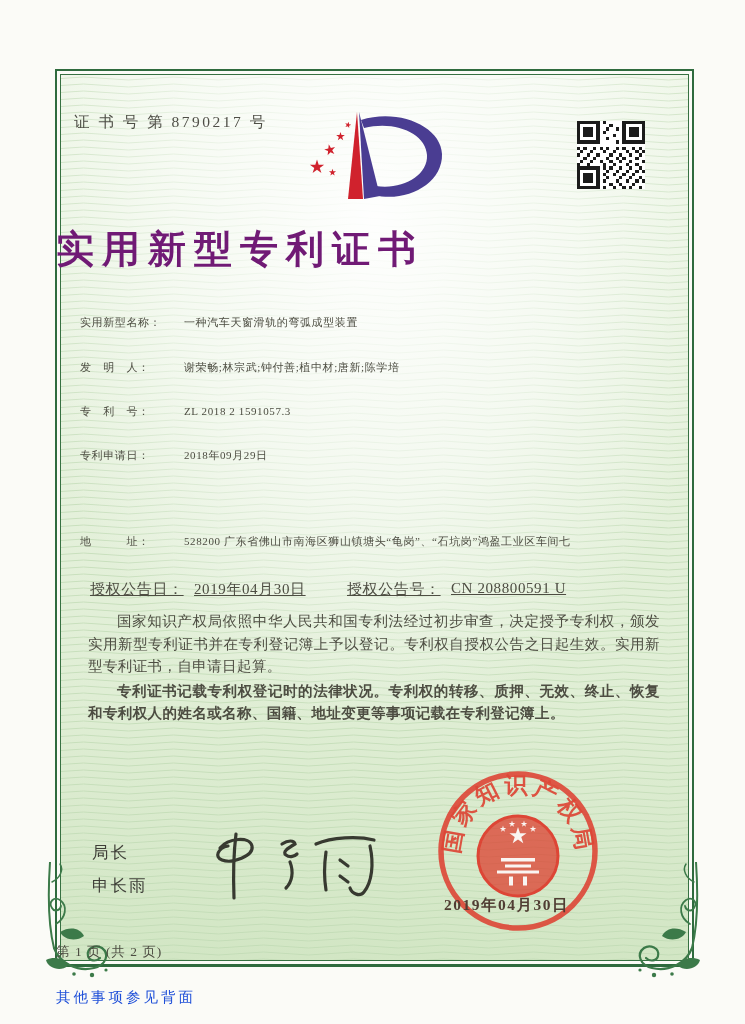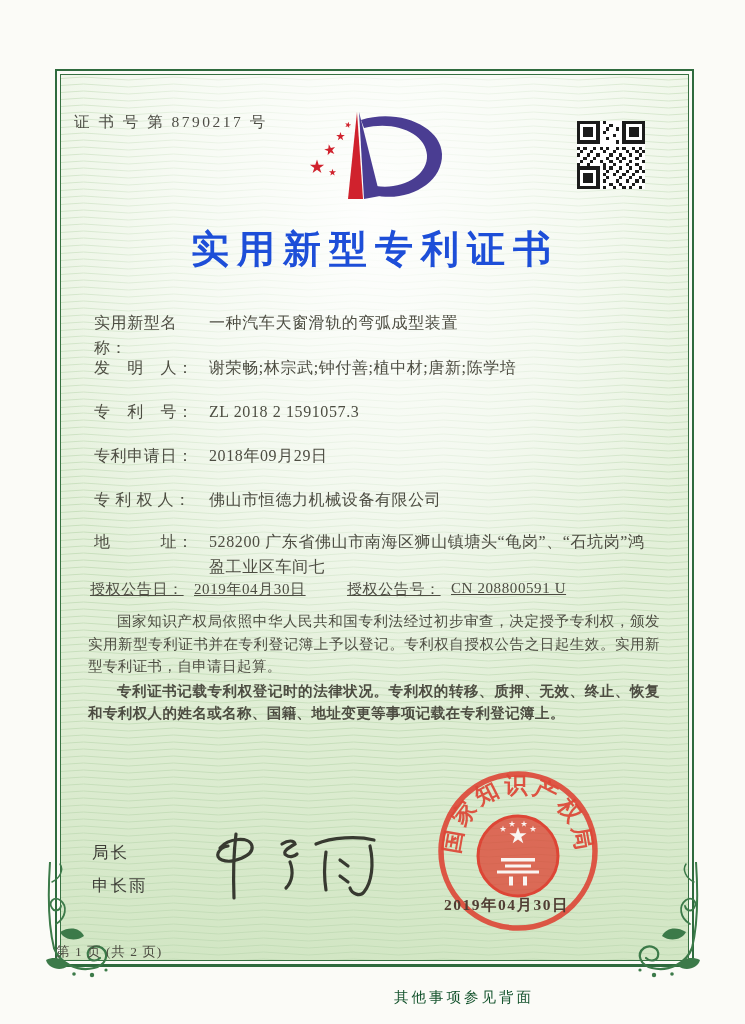--- a/index.html
+++ b/index.html
@@ -31,27 +31,27 @@
   
   .content{position:absolute;inset:0;z-index:6;}
   .cert-no{
     position:absolute;left:74px;top:112px;
     font-size:15.5px;letter-spacing:2.5px;color:#4e4e46;
   }
   .logo{position:absolute;left:298px;top:106px;width:165px;height:110px;}
   .qr{position:absolute;left:577px;top:121px;width:68px;height:68px;}
   .title{
     position:absolute;left:56px;right:51px;top:224px;
-    text-align:center;font-size:38px;font-weight:bold;
-    letter-spacing:8px;color:#1d4ed8;
+    font-size:38px;font-weight:bold;
+    letter-spacing:8px;color:#701a75;
   }
 
   .field-row{
-    position:absolute;left:94px;width:562px;display:flex;
-    font-size:16px;line-height:25px;color:#4d4d42;letter-spacing:.6px;gap:11px;
+    position:absolute;left:80px;width:562px;display:flex;
+    font-size:11px;line-height:25px;color:#4d4d42;letter-spacing:.6px;
   }
   .field-row .lbl{flex:0 0 104px;}
   .field-row .val{flex:1;}
   .grant-row{
     position:absolute;left:90px;width:600px;display:flex;
     font-size:15px;color:#4d4d42;letter-spacing:.6px;text-decoration:underline;
   }
   .grant-row .lbl{flex:0 0 104px;}
   .grant-row .v1{flex:0 0 153px;}
   .grant-row .v2{flex:1;}
@@ -71,22 +71,22 @@
   .seal-date{
     position:absolute;left:444px;top:895px;z-index:8;
     font-size:15.5px;letter-spacing:1.5px;color:#503d33;font-weight:bold;
   }
 
   .page-info{
     position:absolute;left:56px;width:478px;top:943px;
     font-size:13.5px;color:#4d4d42;letter-spacing:1px;
   }
   .back-note{
-    position:absolute;left:56px;width:478px;top:988px;text-align:right;
-    font-size:14.5px;color:#14532d;letter-spacing:3px;
+    position:absolute;left:56px;width:478px;top:988px;text-align:left;
+    font-size:14.5px;color:#1d4ed8;letter-spacing:3px;
   }
 </style>
 </head>
 <body>
 
 <div class="paper">
 
   <div class="frame-outer">
     <div class="frame-inner">
       <svg class="bgsvg" preserveAspectRatio="none">
@@ -179,24 +179,20 @@
       <span class="lbl">发　明　人：</span>
       <span class="val">谢荣畅;林宗武;钟付善;植中材;唐新;陈学培</span>
     </div>
     <div class="field-row" style="top:399px">
       <span class="lbl">专　利　号：</span>
       <span class="val">ZL 2018 2 1591057.3</span>
     </div>
     <div class="field-row" style="top:443px">
       <span class="lbl">专利申请日：</span>
       <span class="val">2018年09月29日</span>
-    </div>
-    <div class="field-row" style="top:487px">
-      <span class="lbl">专 利 权 人：</span>
-      <span class="val">佛山市恒德力机械设备有限公司</span>
     </div>
     <div class="field-row" style="top:529px">
       <span class="lbl">地　　　址：</span>
       <span class="val">528200 广东省佛山市南海区狮山镇塘头“龟岗”、“石坑岗”鸿盈工业区车间七</span>
     </div>
     <div class="grant-row" style="top:580px">
       <span class="lbl">授权公告日：</span>
       <span class="v1">2019年04月30日</span>
       <span class="lbl">授权公告号：</span>
       <span class="v2">CN 208800591 U</span>

